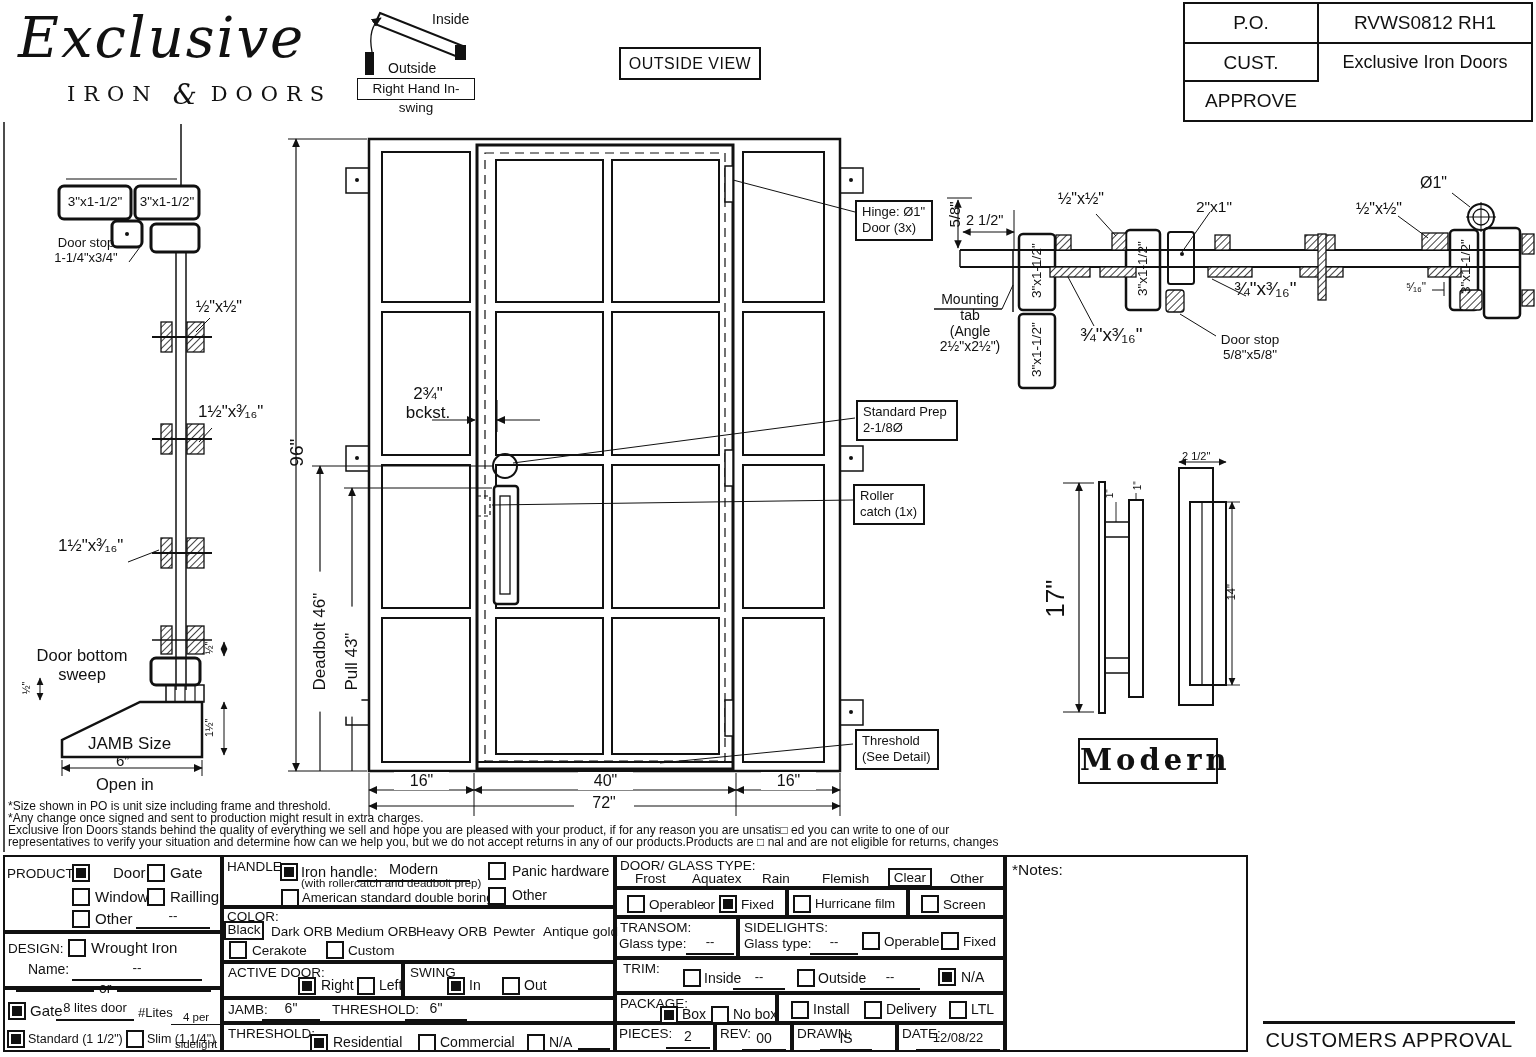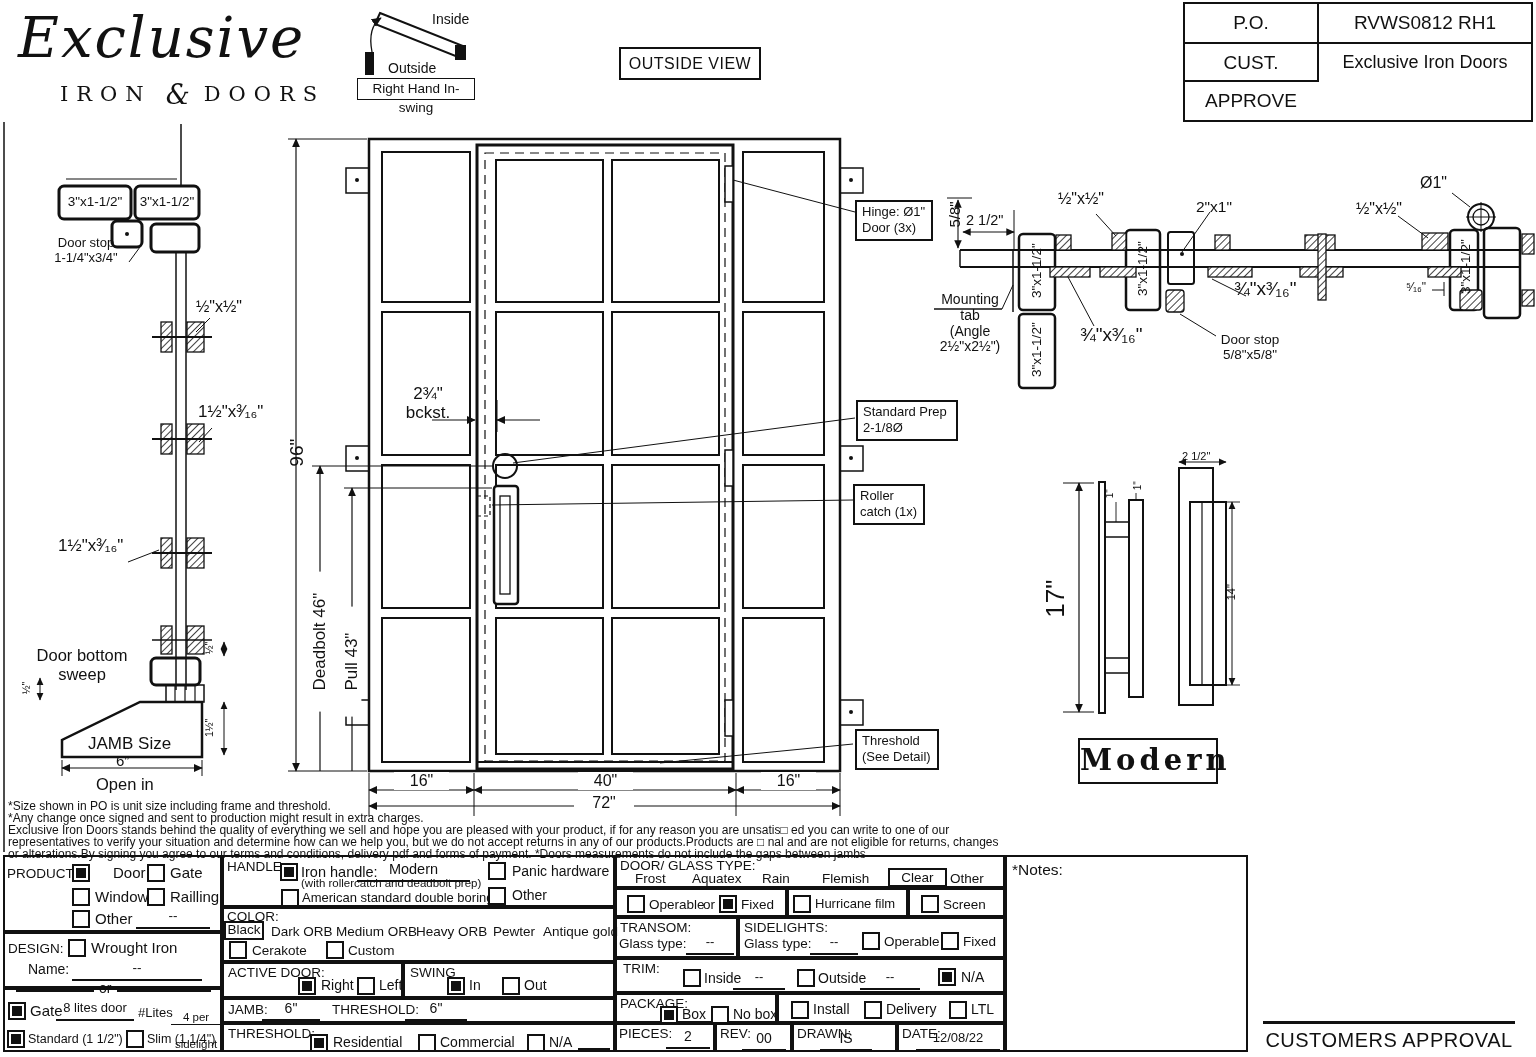--- a/index.html
+++ b/index.html
@@ -237,21 +237,21 @@
       <line x1="1202" y1="502" x2="1202" y2="685" stroke-width="1.2"></line>
       <line x1="1179" y1="462" x2="1226" y2="462" stroke-width="1" marker-start="url(#ar)" marker-end="url(#ar)"></line>
       <line x1="1232" y1="502" x2="1232" y2="685" stroke-width="1" marker-start="url(#ar)" marker-end="url(#ar)"></line>
       <line x1="1218" y1="502" x2="1240" y2="502" stroke-width="0.9"></line>
       <line x1="1218" y1="685" x2="1240" y2="685" stroke-width="0.9"></line>
     </g>
   </g>
 </svg>
 
 <div class="L logoTitle" style="left:18px;top:6px">Exclusive</div>
-<div class="L logoSub" style="left:60px;top:80px">
+<div class="L logoSub" style="left:67px;top:80px">
   <span class="w">IRON</span>
   <span class="a">&amp;</span>
   <span class="w">DOORS</span>
 </div>
 
 <div class="L f14" style="left:432px;top:12px">Inside</div>
 <div class="L f14" style="left:388px;top:61px">Outside</div>
 <div class="bx C f135" style="left:357px;top:78px;width:118px;height:22px;border-width:1.5px;line-height:19px">Right Hand In-swing</div>
 
 <div class="bx C f16" style="left:619px;top:47px;width:142px;height:33px;line-height:29px;letter-spacing:0.5px">OUTSIDE VIEW</div>
@@ -322,21 +322,20 @@
 <div class="L C rot NW" style="left:1098px;top:488px;width:24px;font-size:10px">1"</div>
 <div class="L C rot NW" style="left:1126px;top:480px;width:24px;font-size:10px">1"</div>
 <div class="L NW" style="left:1182px;top:450px;font-size:11px">2 1/2"</div>
 <div class="L C rot NW" style="left:1216px;top:586px;width:30px;font-size:11px">14"</div>
 <div class="bx C serif" style="left:1078px;top:738px;width:140px;height:46px;border-width:2.5px;font-size:29px;line-height:40px;letter-spacing:4px;font-weight:600">Modern</div>
 
 <div class="L f12 NW" style="left:8px;top:800px">*Size shown in PO is unit size including frame and threshold.</div>
 <div class="L f12 NW" style="left:8px;top:812px">*Any change once signed and sent to production might result in extra charges.</div>
 <div class="L f12 NW" style="left:8px;top:824px">Exclusive Iron Doors stands behind the quality of everything we sell and hope you are pleased with your product, if for any reason you are unsatis□ ed you can write to one of our</div>
 <div class="L f12 NW" style="left:8px;top:836px">representatives to verify your situation and determine how can we help you, but we do not accept returns in any of our products.Products are □ nal and are not eligible for returns, changes</div>
-<div class="L f12 NW" style="left:8px;top:848px">or alterations.By signing you agree to our terms and conditions, delivery pdf and forms of payment. *Doors measurements do not include the gaps between jambs</div>
 
 <div class="bx nob" style="left:3px;top:855px;width:219px;height:77px"></div>
 <div class="bx nob" style="left:3px;top:932px;width:219px;height:56px"></div>
 <div class="bx nob" style="left:3px;top:988px;width:219px;height:64px"></div>
 <div class="bx nob" style="left:222px;top:855px;width:393px;height:52px"></div>
 <div class="bx nob" style="left:222px;top:907px;width:393px;height:55px"></div>
 <div class="bx nob" style="left:222px;top:962px;width:181px;height:36px"></div>
 <div class="bx nob" style="left:403px;top:962px;width:212px;height:36px"></div>
 <div class="bx nob" style="left:222px;top:998px;width:393px;height:25px"></div>
 <div class="bx nob" style="left:222px;top:1023px;width:393px;height:29px"></div>
@@ -437,21 +436,21 @@
 <div class="L f14" style="left:440px;top:1035px">Commercial</div>
 <span class="cb" style="left:527px;top:1034px"></span>
 <div class="L f14" style="left:549px;top:1035px">N/A</div>
 <div class="hl" style="left:578px;top:1048px;width:32px"></div>
 
 <div class="L f135" style="left:620px;top:858px">DOOR/ GLASS TYPE:</div>
 <div class="L f135" style="left:635px;top:871px">Frost</div>
 <div class="L f135" style="left:692px;top:871px">Aquatex</div>
 <div class="L f135" style="left:762px;top:871px">Rain</div>
 <div class="L f135" style="left:822px;top:871px">Flemish</div>
-<div class="bx C f135" style="left:888px;top:868px;width:59px;height:19px;line-height:15px">Clear</div>
+<div class="bx C f135" style="left:888px;top:868px;width:44px;height:19px;line-height:15px">Clear</div>
 <div class="L f135" style="left:950px;top:871px">Other</div>
 <span class="cb" style="left:627px;top:895px"></span>
 <div class="L f135" style="left:649px;top:897px">Operable</div>
 <div class="L f135" style="left:703px;top:897px">or</div>
 <span class="cb checked" style="left:719px;top:895px"></span>
 <div class="L f135" style="left:741px;top:897px">Fixed</div>
 <span class="cb" style="left:793px;top:895px"></span>
 <div class="L f13" style="left:815px;top:897px">Hurricane film</div>
 <span class="cb" style="left:921px;top:895px"></span>
 <div class="L f135" style="left:943px;top:897px">Screen</div>

